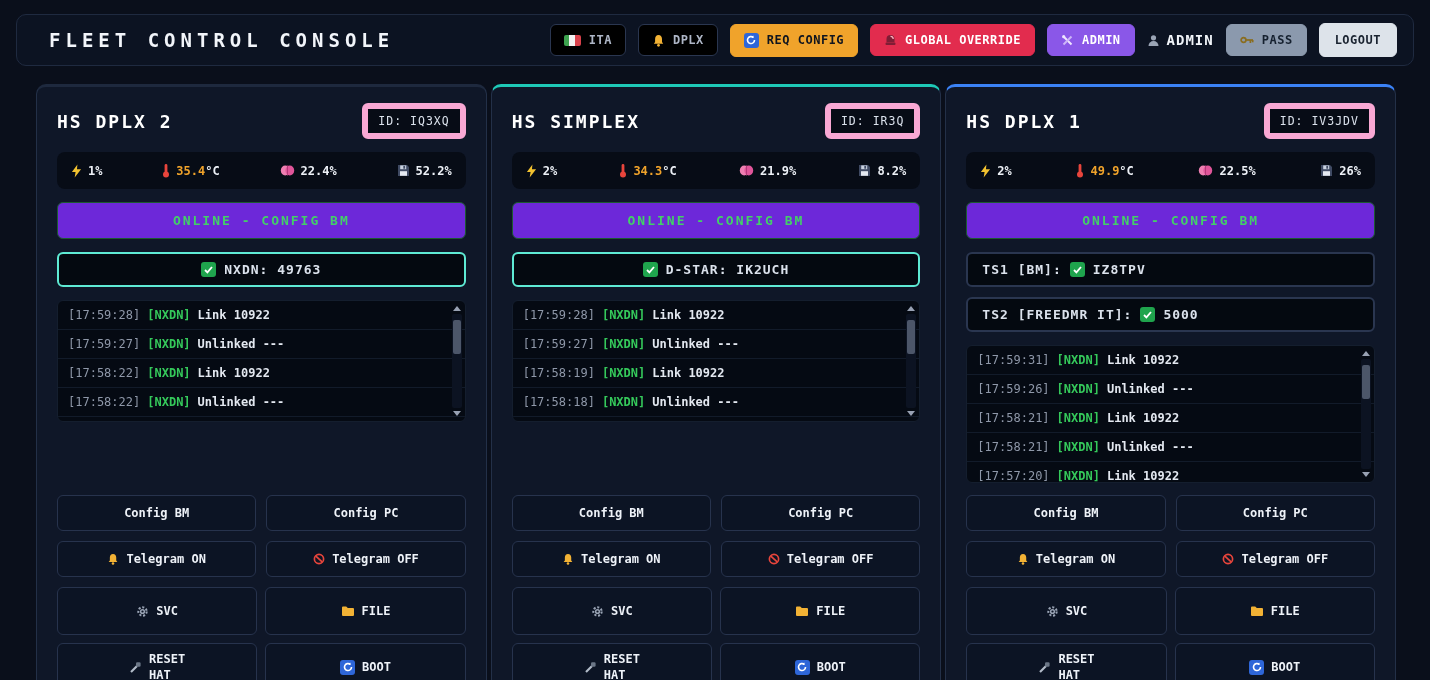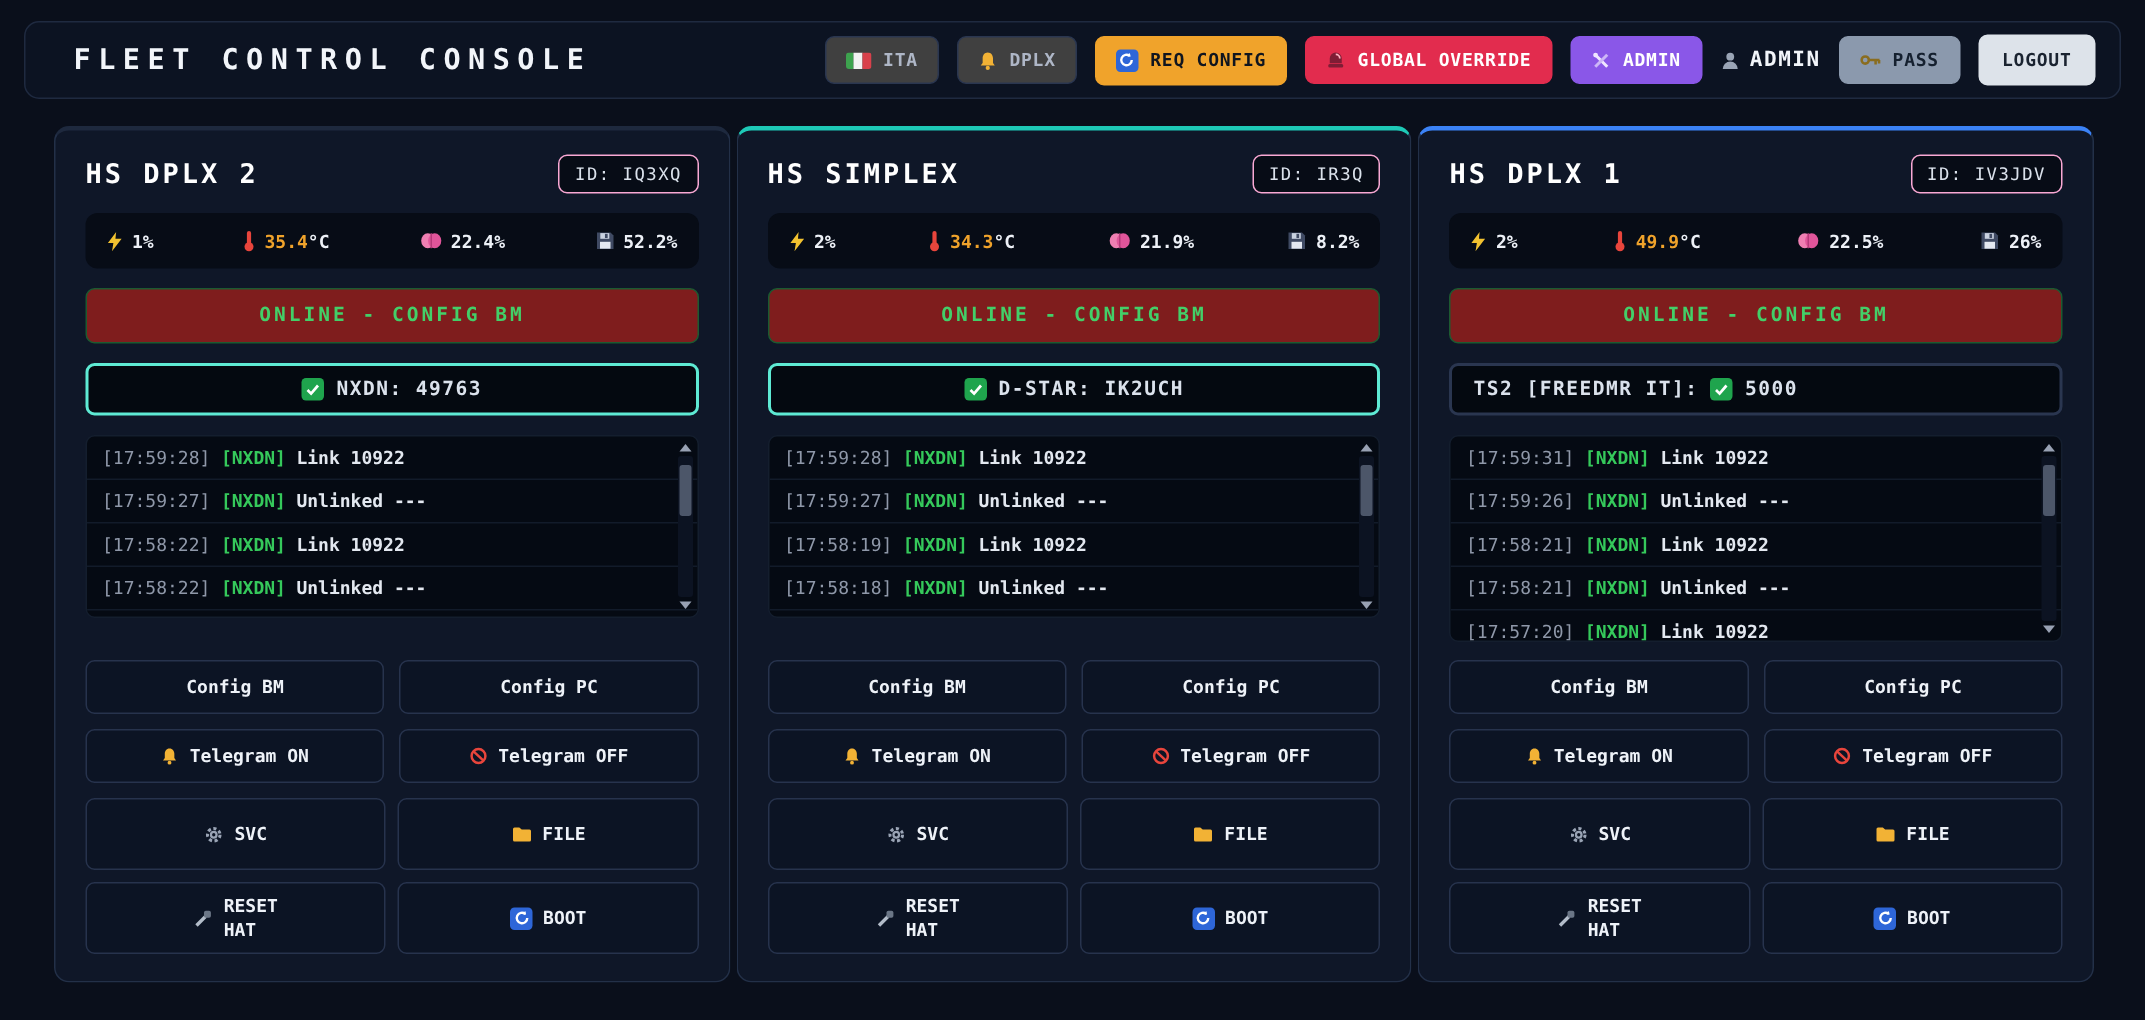--- a/index.html
+++ b/index.html
@@ -16,21 +16,21 @@
     display:flex; align-items:center; justify-content:space-between;
     margin:14px 16px 0; height:52px;
     background:#0c1322; border:1px solid #1f2a40; border-radius:10px;
     padding:0 16px 0 32px;
     gap:37px;
   }
   .app-title { font-size:19px; font-weight:bold; letter-spacing:5px; color:#f2f5fa; }
   .top-actions { display:flex; align-items:center; gap:12px; }
   .tbtn {
     display:flex; align-items:center; gap:8px;
-    background:#404040; border:1px solid #2a3650; color:#aeb6c6;
+    background:#000000; border:1px solid #2a3650; color:#aeb6c6;
     border-radius:6px; padding:8px 13px;
     font-size:12px; font-weight:bold; letter-spacing:.5px; cursor:pointer;
   }
   .tbtn.amber  { background:#f0a32b; border-color:#f0a32b; color:#10151f; }
   .tbtn.red    { background:#e22c4e; border-color:#e22c4e; color:#ffffff; }
   .tbtn.purple { background:#8a57e8; border-color:#8a57e8; color:#ffffff; }
   .tbtn.slate  { background:#8b99ad; border-color:#8b99ad; color:#15202f; }
   .tbtn.light  { background:#dde3ea; border-color:#dde3ea; color:#1a2330; padding:9px 15px; }
   .user-chip { display:flex; align-items:center; gap:7px; color:#f2f5fa; font-weight:bold; font-size:14px; letter-spacing:1px; }
   .flag { width:17px; height:11px; display:inline-flex; border-radius:2px; overflow:hidden; }
@@ -41,32 +41,32 @@
 
   
   .cards { display:grid; grid-template-columns:1fr 1fr 1fr; gap:4px; margin:18px 34px 0 36px; height:417px; }
   .card {
     background:#0f1728; border:1px solid #233048; border-top:3px solid #233048;
     border-radius:10px; padding:16px 20px 18px;
     display:flex; flex-direction:column;
   }
   .card-head { display:flex; justify-content:space-between; align-items:center; }
   .card-title { font-size:18px; font-weight:bold; letter-spacing:2px; color:#ffffff; }
-  .id-badge { background:#070c16; border:1px solid #f9a8d4; border-radius:6px; padding:5px 10px; font-size:11.5px; color:#dbe2ec; letter-spacing:1px; }
+  .id-badge { background:#070c16; border:6px solid #f9a8d4; border-radius:6px; padding:5px 10px; font-size:11.5px; color:#dbe2ec; letter-spacing:1px; }
 
   .stats {
     background:#070c16; border-radius:8px; margin:13px 0;
     display:flex; justify-content:space-between; align-items:center;
     padding:11px 14px; font-size:12px; font-weight:bold; color:#edf1f7;
   }
   .stat { display:flex; align-items:center; gap:6px; }
   .temp-val { color:#f0a32b; }
 
   .status-box {
-    border:1px solid #1c5a31; background:#7f1d1d; color:#43cf68;
+    border:1px solid #1c5a31; background:#6d28d9; color:#43cf68;
     text-align:center; font-weight:bold; letter-spacing:2px; font-size:13px;
     padding:10px 0; border-radius:6px;
   }
 
   .mode-box {
     background:#040910; border:2px solid #5eead4; border-radius:6px;
     margin-top:13px; padding:8px 12px;
     display:flex; align-items:center; justify-content:center; gap:8px;
     font-size:13px; font-weight:bold; letter-spacing:1px; color:#dbe2ec;
   }
@@ -563,20 +563,29 @@
               <rect x="3" y="7.2" width="7" height="4.6" fill="#e4e9f1"></rect>
             </svg>
           </span>
         <span>26%</span>
       </div>
     </div>
 
     <div class="status-box">ONLINE - CONFIG BM</div>
 
     <div class="mode-box left">
+      <span>TS1 [BM]:</span>
+      <span class="check">
+          <svg width="9" height="8" viewBox="0 0 9 8">
+            <path d="M1 4 l2.4 2.4 L8 1" stroke="#ffffff" stroke-width="1.8" fill="none"></path>
+          </svg>
+        </span>
+      <span>IZ8TPV</span>
+    </div>
+    <div class="mode-box left">
       <span>TS2 [FREEDMR IT]:</span>
       <span class="check">
           <svg width="9" height="8" viewBox="0 0 9 8">
             <path d="M1 4 l2.4 2.4 L8 1" stroke="#ffffff" stroke-width="1.8" fill="none"></path>
           </svg>
         </span>
       <span>5000</span>
     </div>
 
     <div class="logbox tall">

